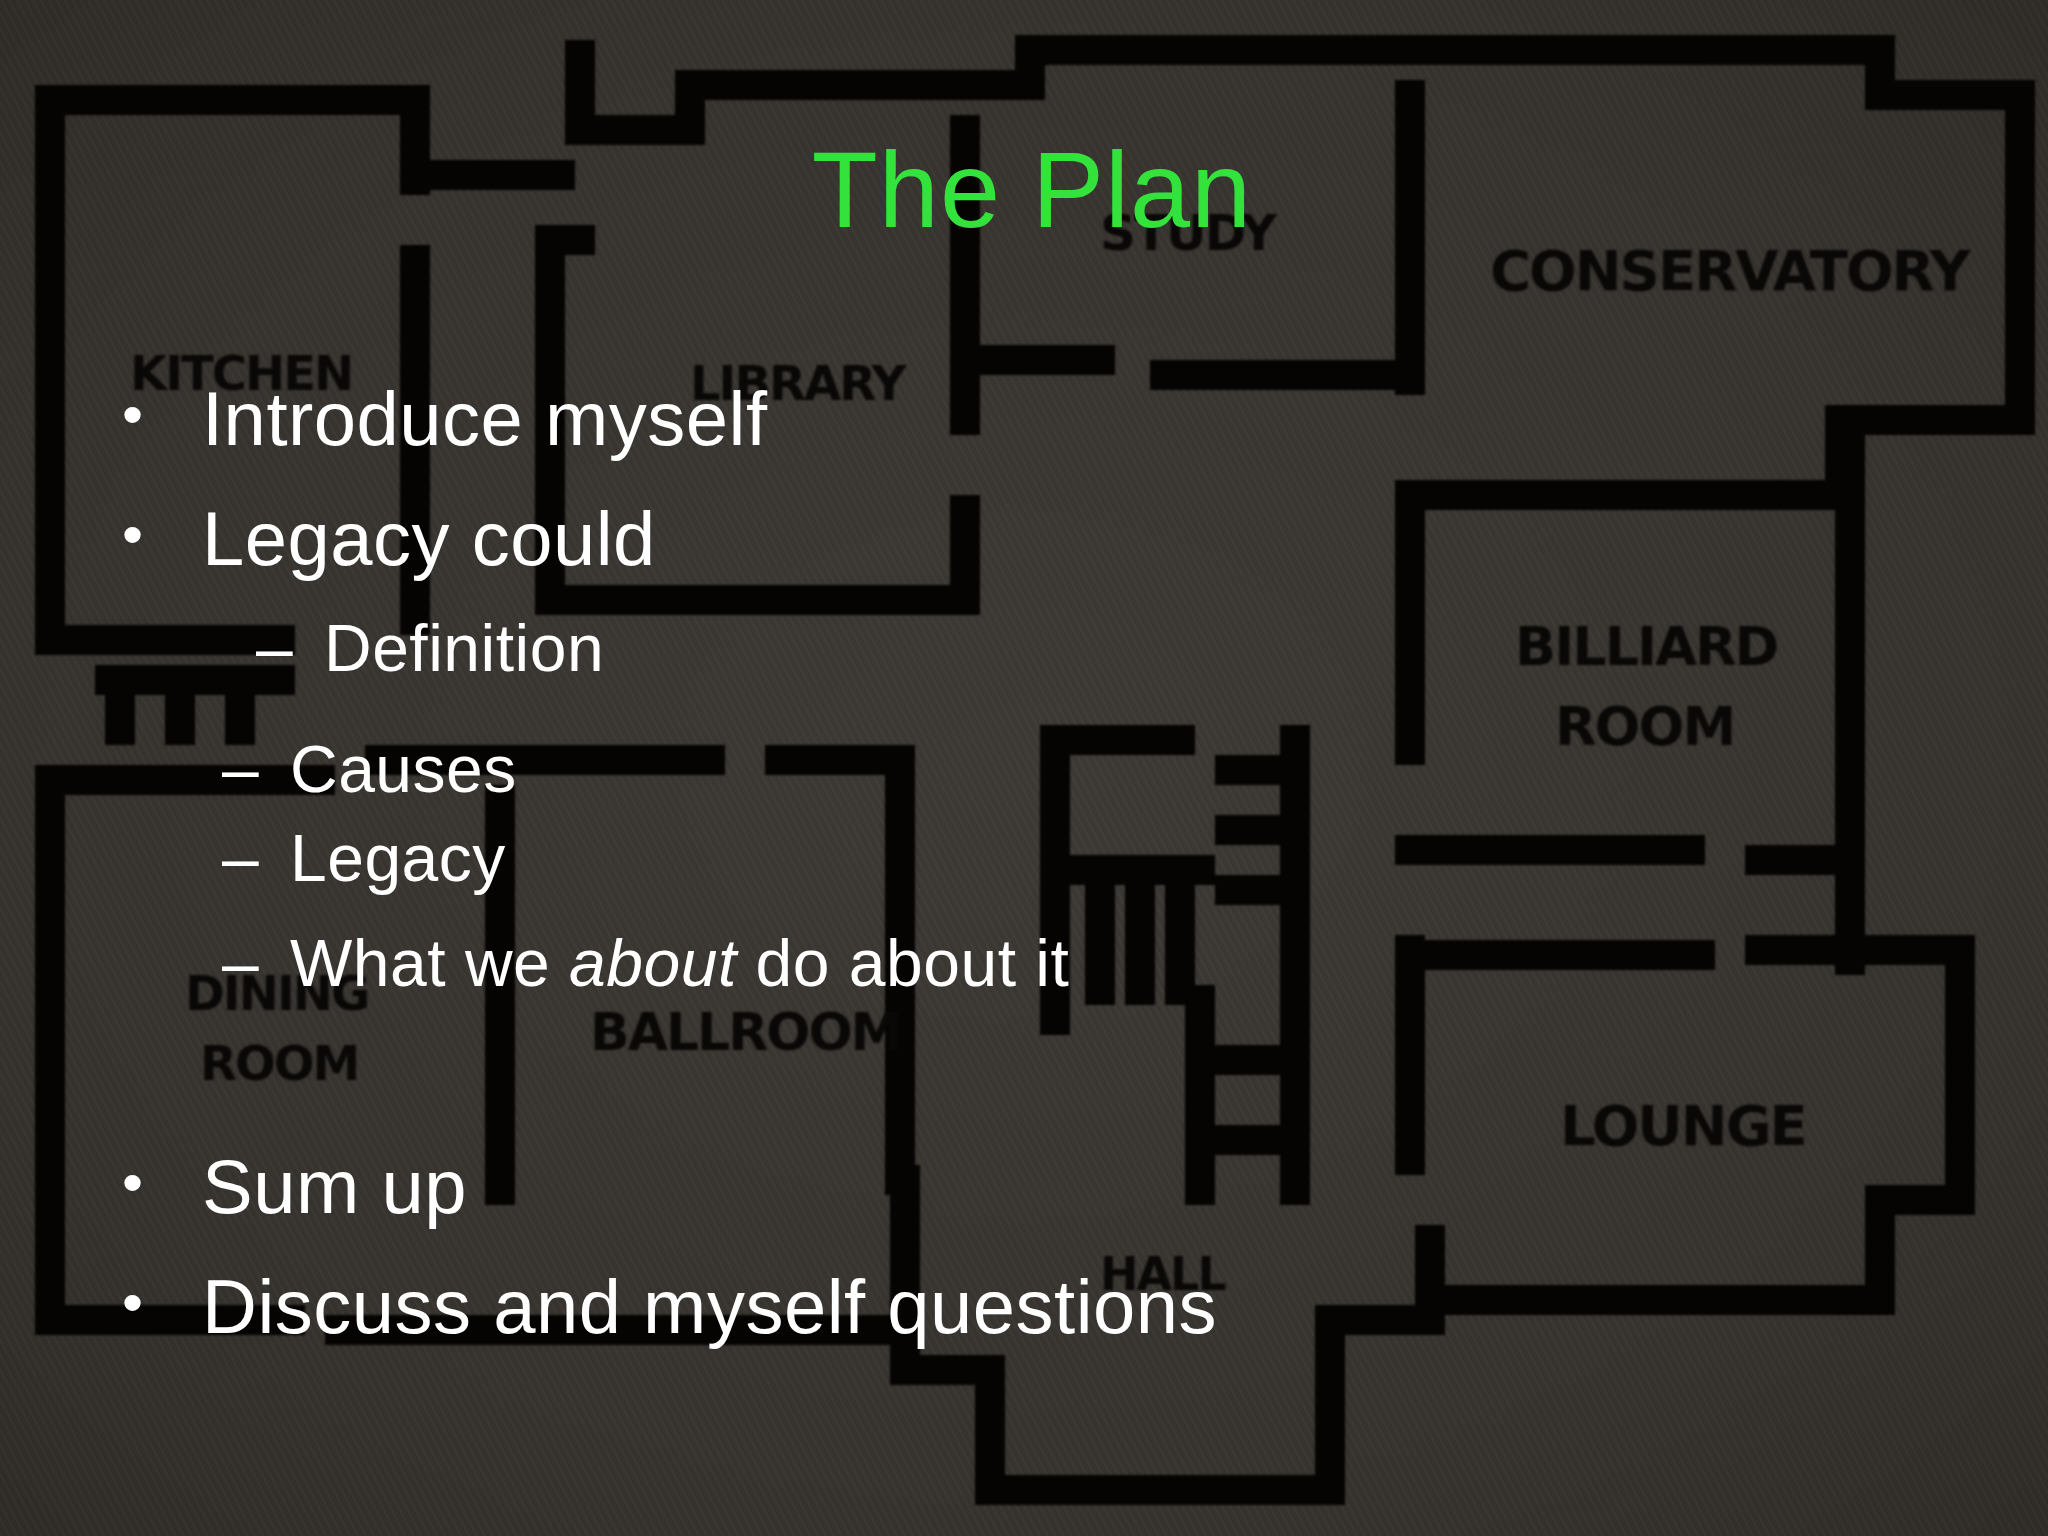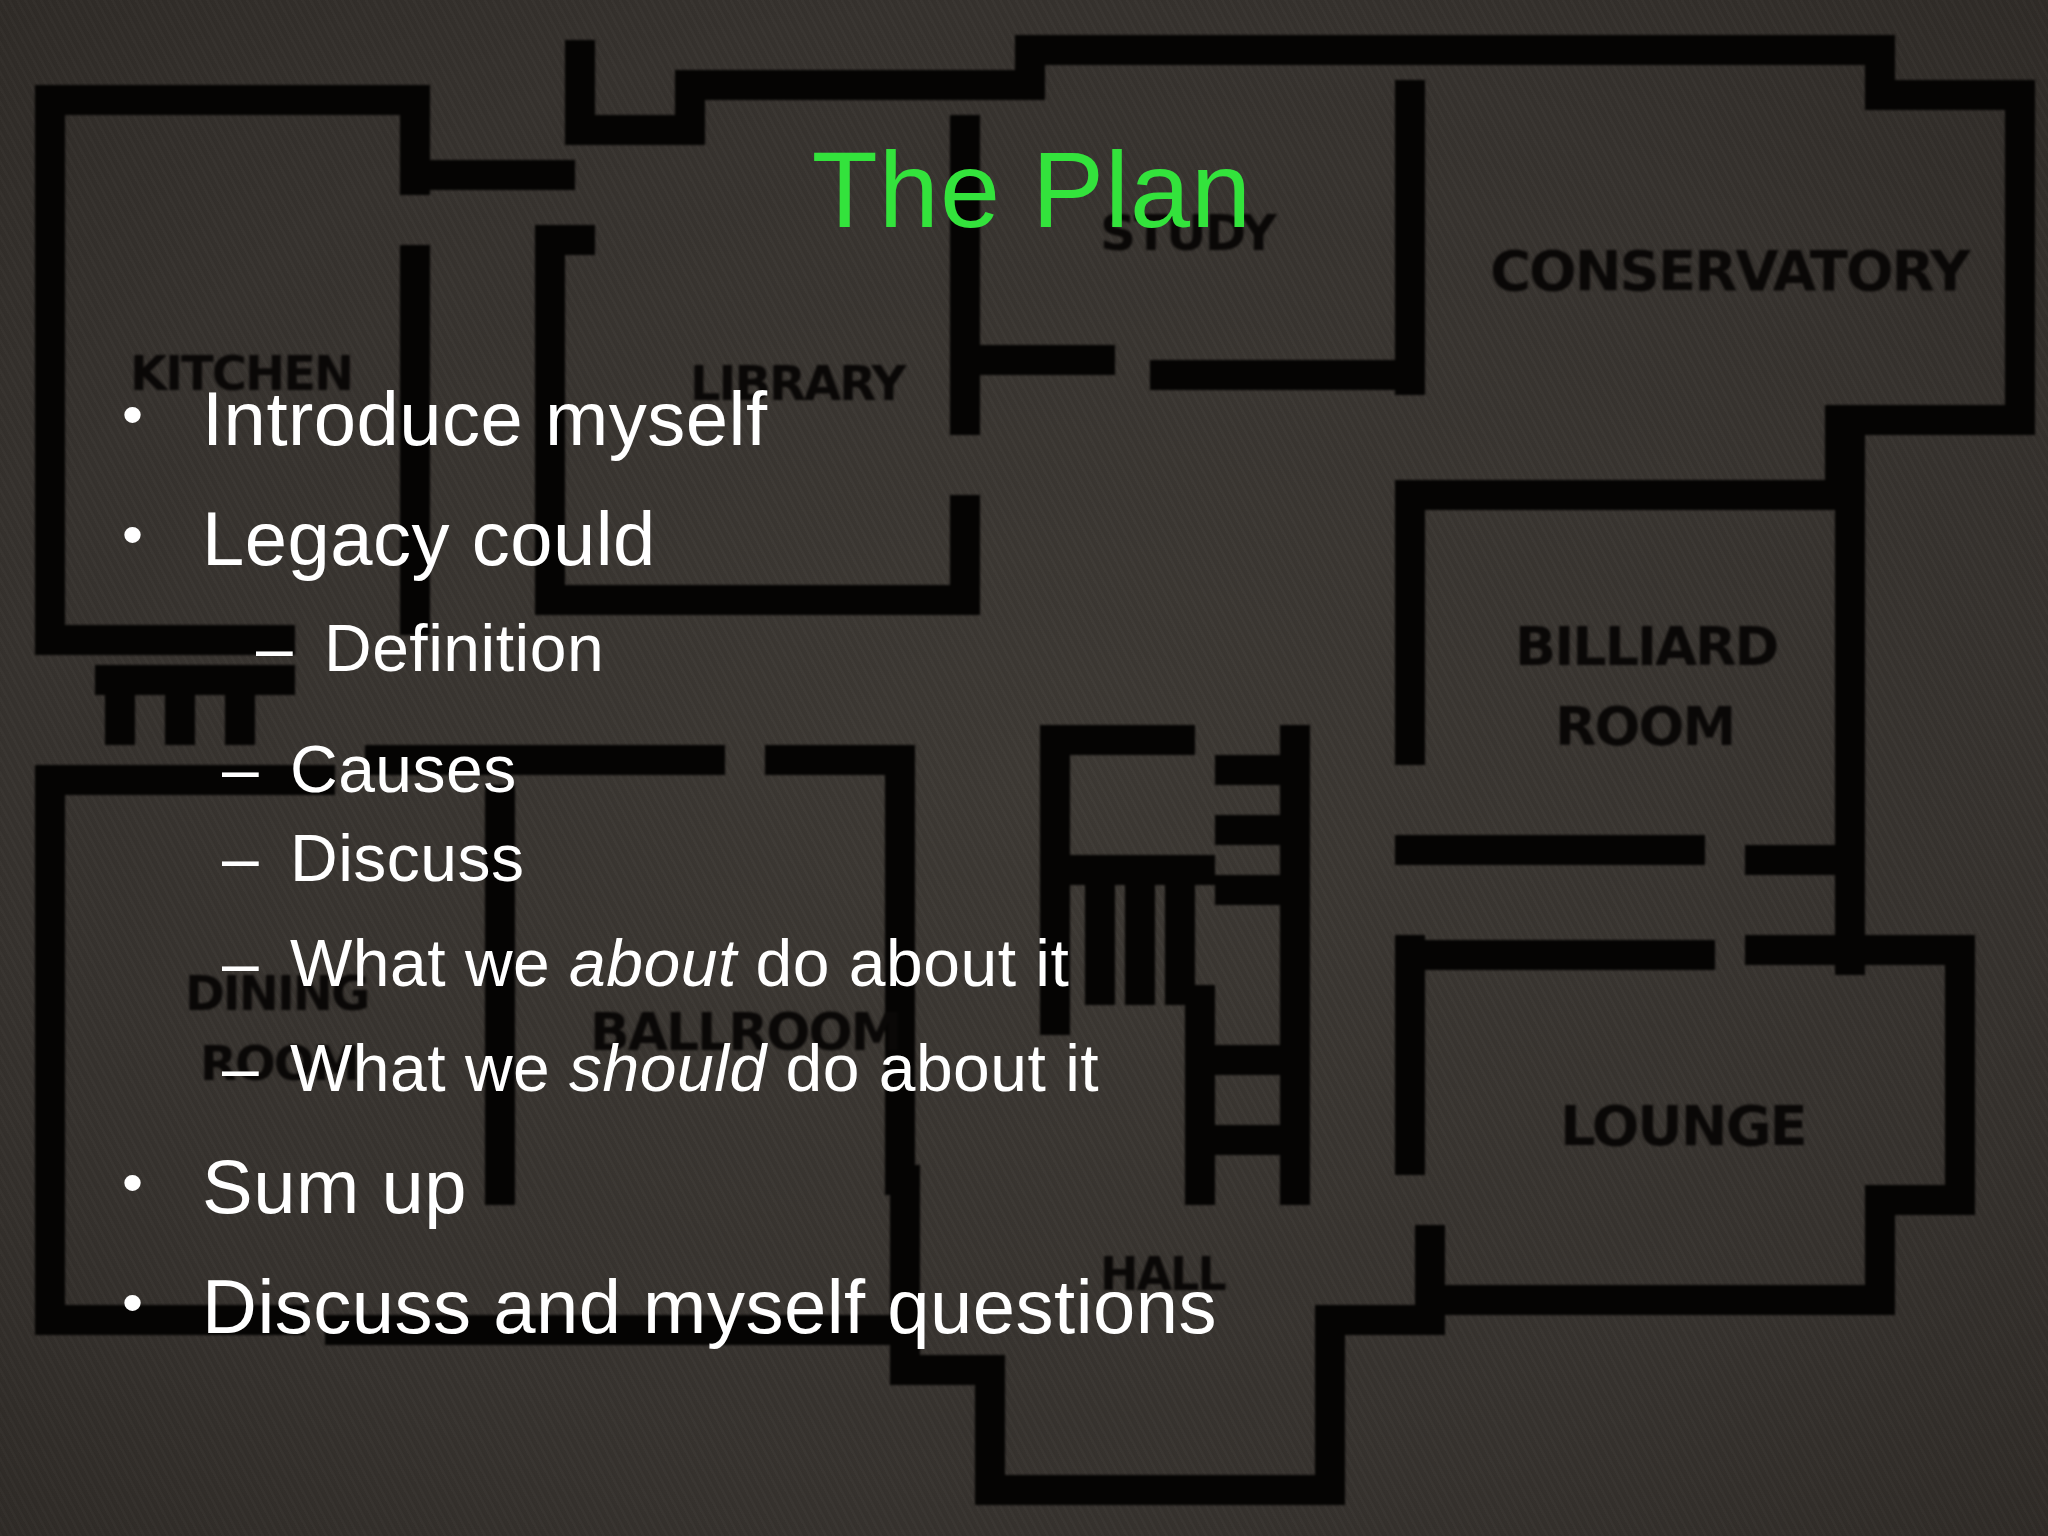--- a/index.html
+++ b/index.html
@@ -182,30 +182,27 @@
 
     <div class="l2" style="top:615px;margin-left:34px;">
       <span class="dash">–</span><span>Definition</span>
     </div>
 
     <div class="l2" style="top:736px;">
       <span class="dash">–</span><span>Causes</span>
     </div>
 
     <div class="l2" style="top:825px;">
-      <span class="dash">–</span><span>Discuss</span>
+      <span class="dash">–</span><span>Legacy</span>
     </div>
 
     <div class="l2" style="top:930px;">
       <span class="dash">–</span><span style="white-space:pre;">What we </span><em>about</em><span style="white-space:pre;"> do about it</span>
     </div>
 
-    <div class="l2" style="top:1035px;">
-      <span class="dash">–</span><span style="white-space:pre;">What we </span><em>should</em><span style="white-space:pre;"> do about it</span>
-    </div>
 
     <div class="l1" style="top:1145px;">
       <span class="bullet">•</span>
       <span class="txt">Sum up</span>
     </div>
 
     <div class="l1" style="top:1265px;">
       <span class="bullet">•</span>
       <span class="txt">Discuss and myself questions</span>
     </div>

